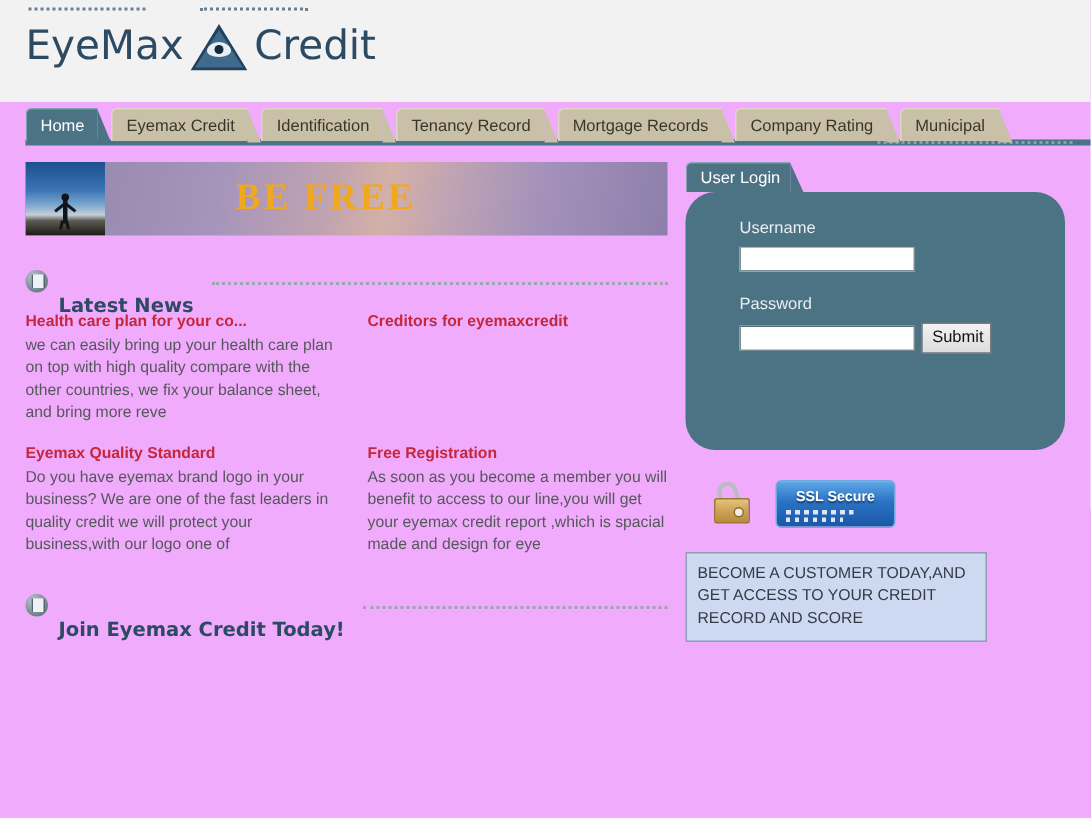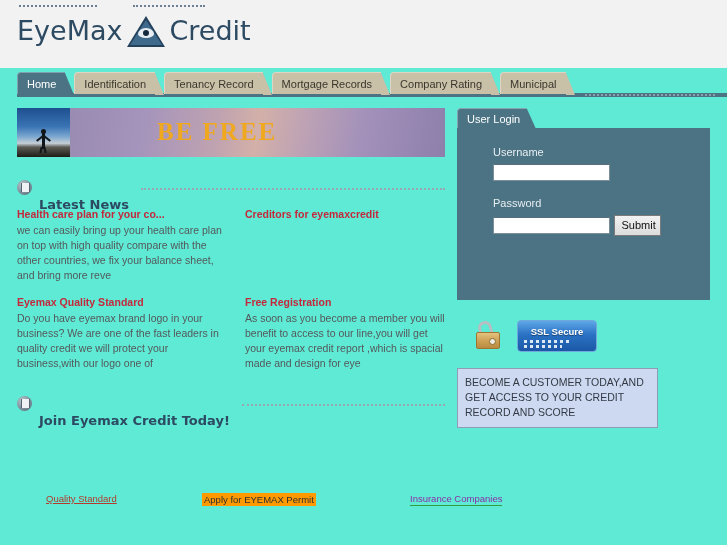--- a/index.html
+++ b/index.html
@@ -6,21 +6,21 @@
   html, body {
     margin: 0; padding: 0;
     width: 727px; height: 545px;
     background: #f2f2f2;
     font-family: "Liberation Sans", sans-serif;
     overflow: hidden;
   }
   #page {
     position: relative;
     width: 727px; height: 545px;
-    background: #5eead4;
+    background: #f0abfc;
   }
 
   
   #header {
     position: absolute; left: 0; top: 0;
     width: 727px; height: 68px;
     background: #f2f2f2;
   }
   #logo {
     position: absolute; left: 17px; top: 14px;
@@ -272,20 +272,21 @@
     position: absolute; right: -9px; top: 0;
     width: 0; height: 0;
     border-bottom: 20px solid #4b7384;
     border-right: 9px solid transparent;
   }
   #login-panel {
     position: relative;
     width: 253px; height: 172px;
     background: #4b7384;
     padding: 18px 0 0 36px;
+    border-radius: 20px;
   }
   .field-label {
     font-family: "Liberation Sans", sans-serif;
     font-size: 11px;
     color: #e8eef1;
     margin-bottom: 4px;
   }
   .field-input {
     width: 117px; height: 17px;
     background: #ffffff;
@@ -426,20 +427,21 @@
       <span class="logo-dots" id="dots-left"></span>
       <span class="logo-dots" id="dots-right"></span>
     </div>
   </div>
 
   <div id="nav">
     <div id="nav-strip"></div>
     <div id="nav-dotstrip"></div>
     <div id="tabs">
       <div class="tab active">Home</div>
+      <div class="tab">Eyemax Credit</div>
       <div class="tab">Identification</div>
       <div class="tab">Tenancy Record</div>
       <div class="tab">Mortgage Records</div>
       <div class="tab">Company Rating</div>
       <div class="tab">Municipal</div>
     </div>
   </div>
 
   <div id="main-left">
 
@@ -509,19 +511,14 @@
         <div id="ssl-text">SSL Secure</div>
         <span class="ssl-line" id="ssl-l1"></span>
         <span class="ssl-line" id="ssl-l2"></span>
       </div>
     </div>
 
     <div id="promo-box">BECOME A CUSTOMER TODAY,AND GET ACCESS TO YOUR CREDIT RECORD AND SCORE</div>
 
   </div>
 
-  <div id="footer">
-    <span class="footer-link" id="link-quality">Quality Standard</span>
-    <span class="footer-link" id="link-permit">Apply for EYEMAX Permit</span>
-    <span class="footer-link" id="link-insurance">Insurance Companies</span>
-  </div>
 
 </div>
 
 </body></html>

